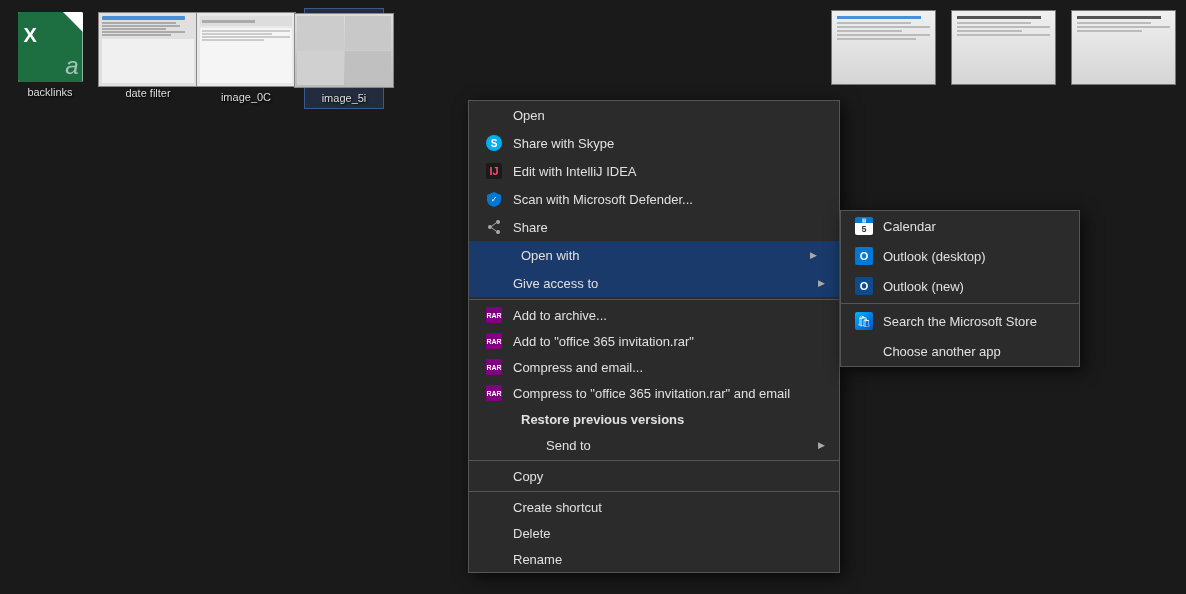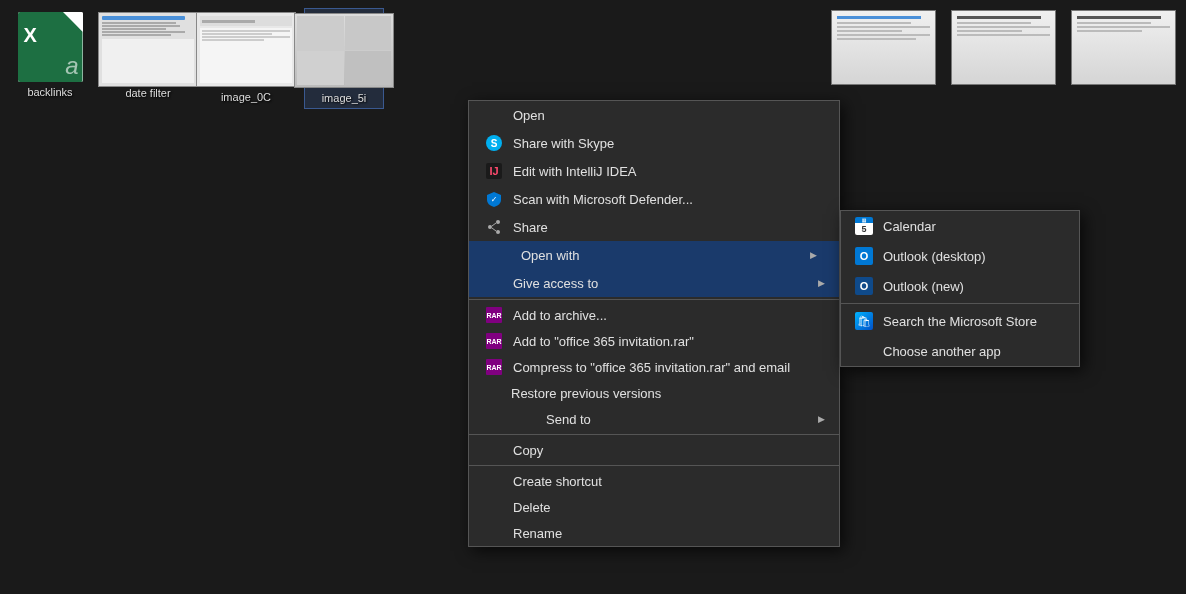--- a/index.html
+++ b/index.html
@@ -179,32 +179,41 @@
     <div style="display:flex;align-items:center;padding:5px 14px;min-height:26px;cursor:pointer;color:#e0e0e0;">
       <span style="width:22px;margin-right:8px;display:flex;align-items:center;justify-content:center;">
         <svg width="16" height="16" viewBox="0 0 16 16">
           <rect width="16" height="16" rx="1" fill="#800080"></rect>
           <text x="8" y="11" text-anchor="middle" fill="white" font-size="7" font-weight="bold">RAR</text>
         </svg>
       </span>
       <span style="font-size:13px;">Add to "office 365 invitation.rar"</span>
     </div>
 
-
     <div style="display:flex;align-items:center;padding:5px 14px;min-height:26px;cursor:pointer;color:#e0e0e0;">
       <span style="width:22px;margin-right:8px;display:flex;align-items:center;justify-content:center;">
         <svg width="16" height="16" viewBox="0 0 16 16">
           <rect width="16" height="16" rx="1" fill="#800080"></rect>
           <text x="8" y="11" text-anchor="middle" fill="white" font-size="7" font-weight="bold">RAR</text>
         </svg>
       </span>
+      <span style="font-size:13px;">Compress and email...</span>
+    </div>
+
+    <div style="display:flex;align-items:center;padding:5px 14px;min-height:26px;cursor:pointer;color:#e0e0e0;">
+      <span style="width:22px;margin-right:8px;display:flex;align-items:center;justify-content:center;">
+        <svg width="16" height="16" viewBox="0 0 16 16">
+          <rect width="16" height="16" rx="1" fill="#800080"></rect>
+          <text x="8" y="11" text-anchor="middle" fill="white" font-size="7" font-weight="bold">RAR</text>
+        </svg>
+      </span>
       <span style="font-size:13px;">Compress to "office 365 invitation.rar" and email</span>
     </div>
 
-    <div style="display:flex;align-items:center;padding:5px 12px;min-height:26px;cursor:pointer;color:#e0e0e0;">
+    <div style="display:flex;align-items:center;padding:5px 22px;min-height:26px;cursor:pointer;color:#e0e0e0;font-weight:bold;">
       <span style="width:22px;margin-right:8px;"></span>
       <span style="font-size:13px;">Restore previous versions</span>
     </div>
 
     <div style="display:flex;align-items:center;padding:5px 14px;min-height:26px;cursor:pointer;color:#e0e0e0;position:relative;gap:33px;">
       <span style="width:22px;margin-right:8px;"></span>
       <span style="font-size:13px;flex:1;">Send to</span>
       <span style="font-size:9px;color:#aaa;">▶</span>
     </div>
 

